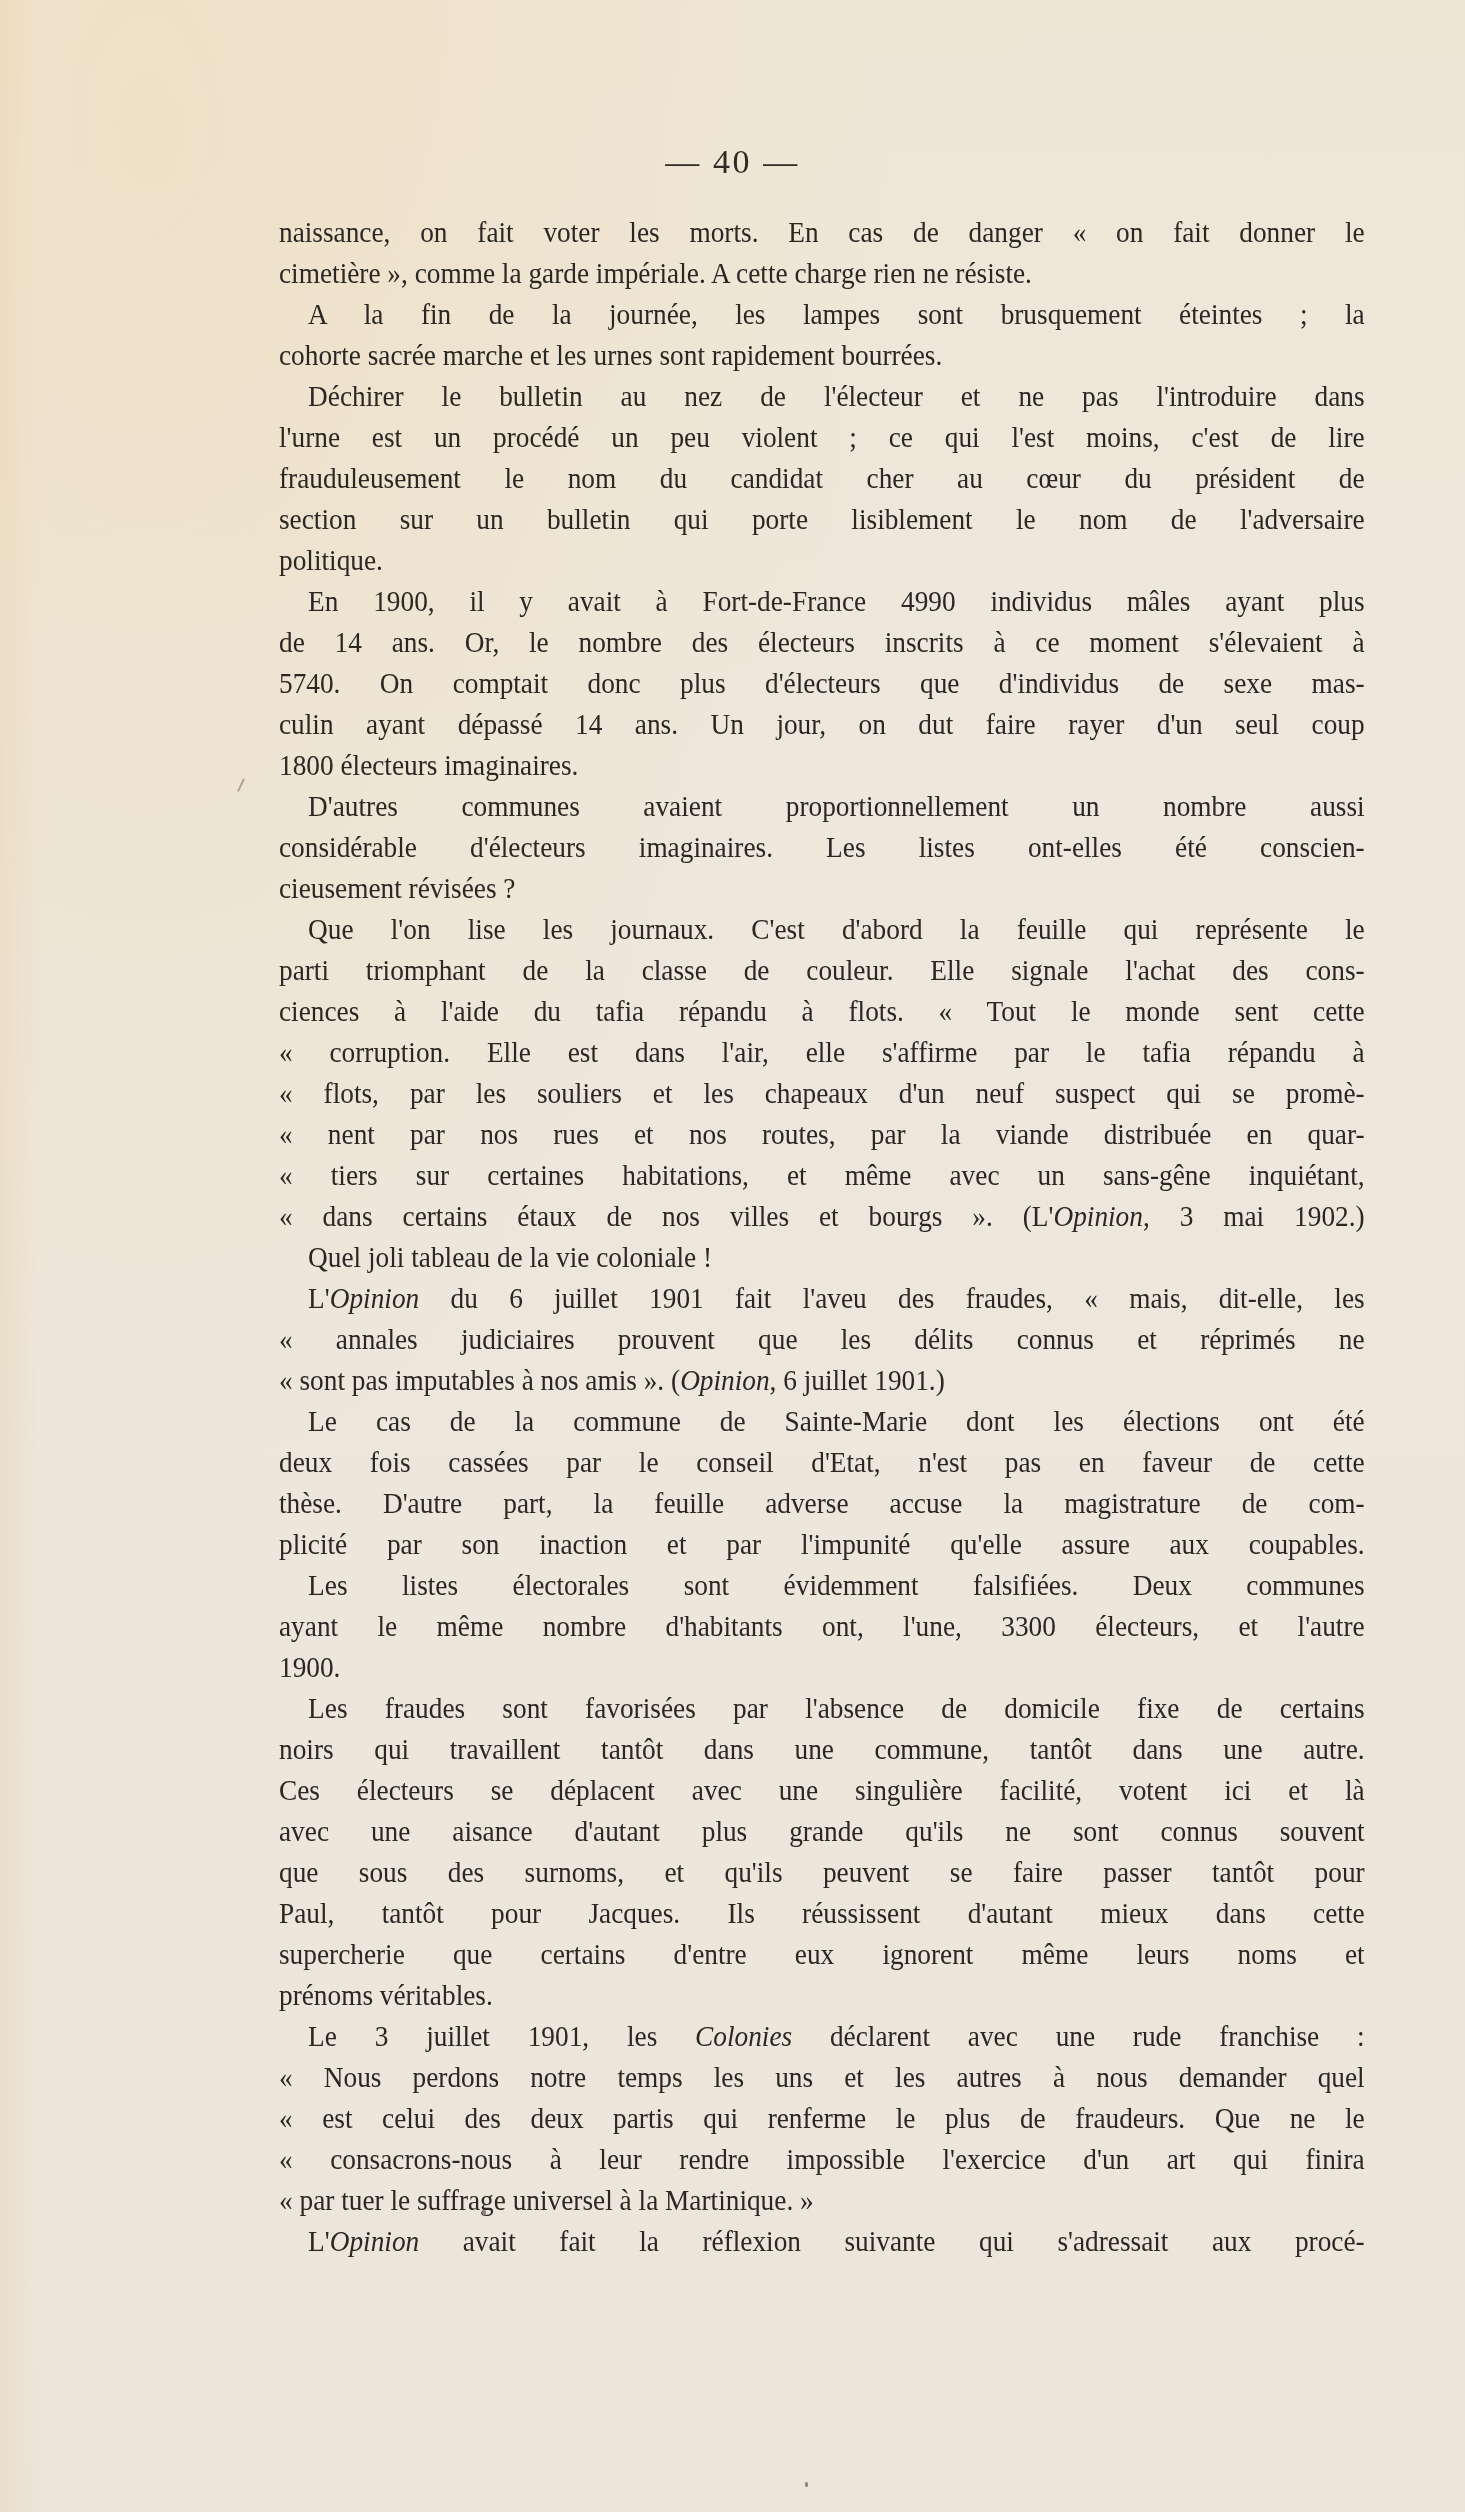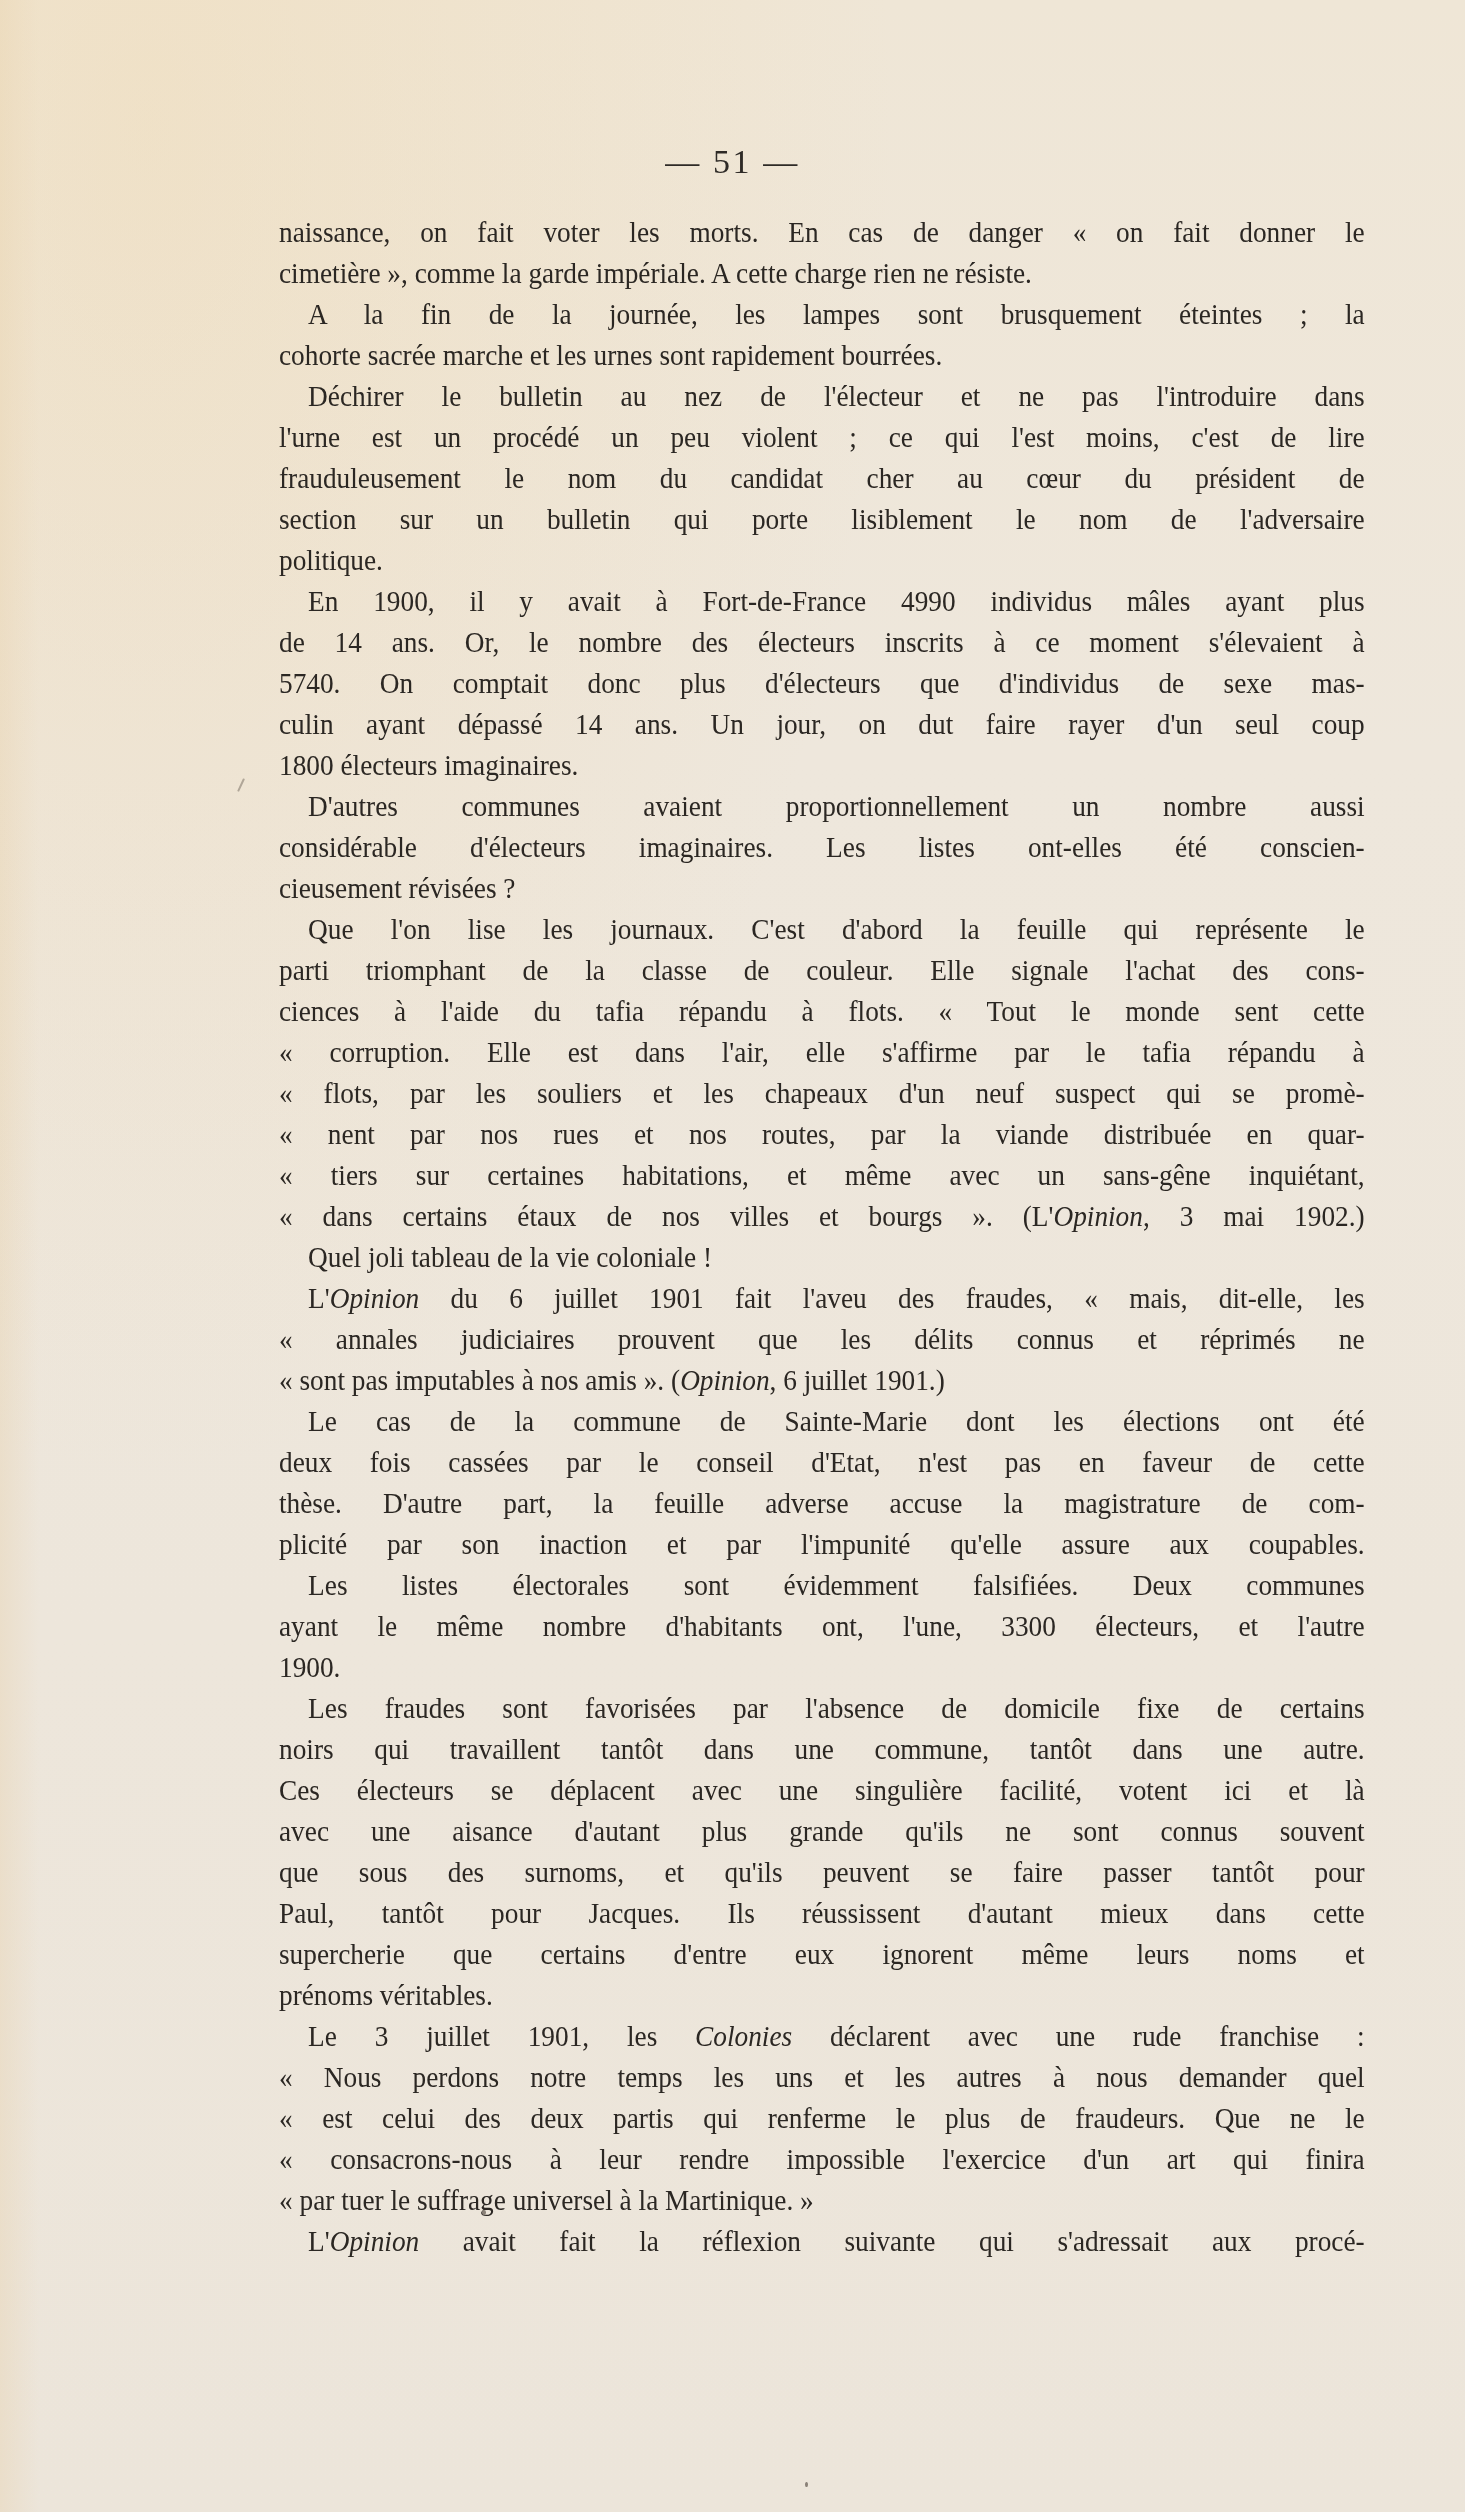--- a/index.html
+++ b/index.html
@@ -70,21 +70,21 @@
   .mark {
     position: absolute;
     background: #8a8178;
     border-radius: 50%;
   }
 </style>
 </head>
 <body>
 
 <div class="page">
-  <div class="folio">— 51 —</div>
+  <div class="folio">— 40 —</div>
 
   <div class="text-block" id="text-block">
 
     <span class="line">naissance, on fait voter les morts. En cas de danger « on fait donner le</span>
     <span class="line last">cimetière », comme la garde impériale. A cette charge rien ne résiste.</span>
     <span class="line indent">A la fin de la journée, les lampes sont brusquement éteintes ; la</span>
     <span class="line last">cohorte sacrée marche et les urnes sont rapidement bourrées.</span>
     <span class="line indent">Déchirer le bulletin au nez de l'électeur et ne pas l'introduire dans</span>
     <span class="line">l'urne est un procédé un peu violent ; ce qui l'est moins, c'est de lire</span>
     <span class="line">frauduleusement le nom du candidat cher au cœur du président de</span>

